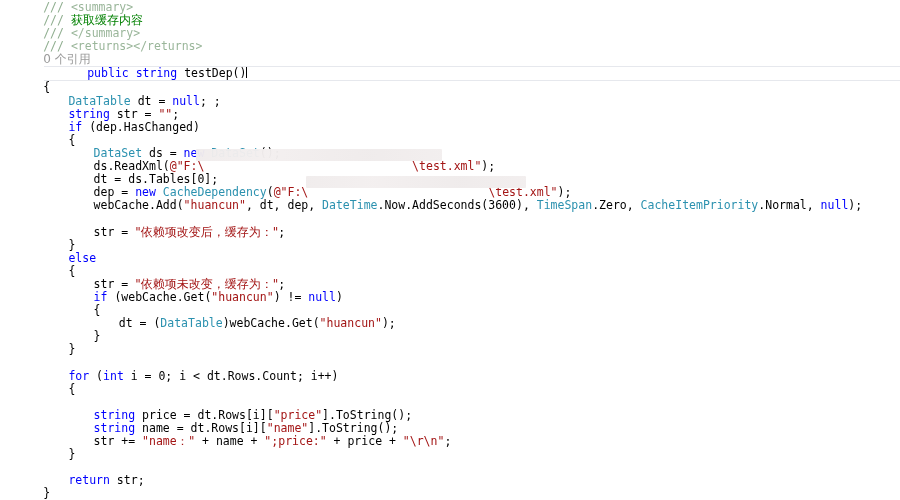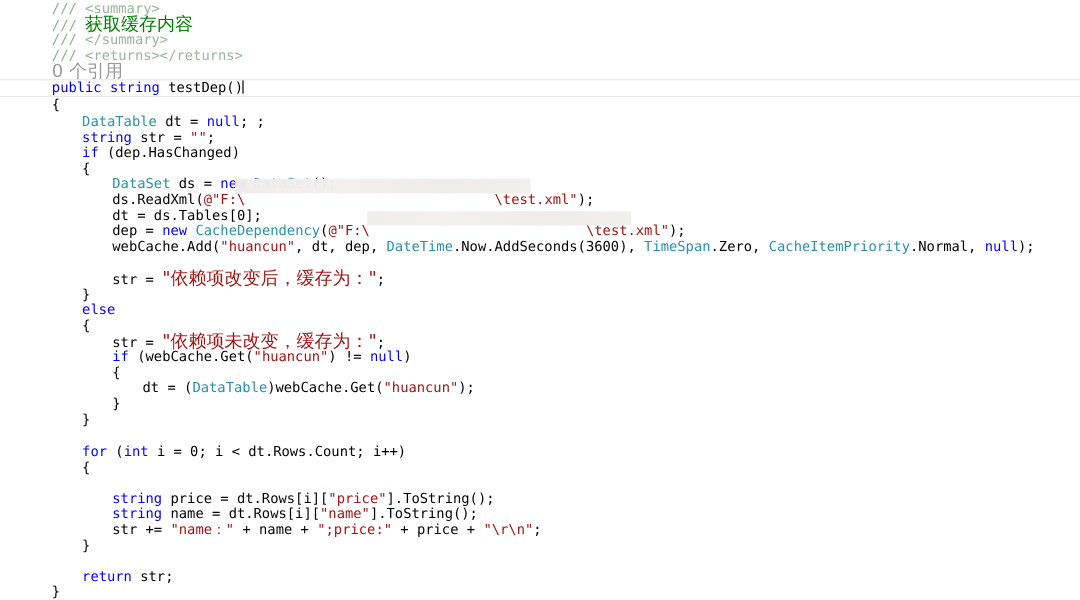--- a/index.html
+++ b/index.html
@@ -40,35 +40,36 @@
   }
 
   
   .line.current {
     border: 1px solid #e6e8ed;
     border-left: none;
     border-right: none;
     box-sizing: border-box;
     height: 15px;
     line-height: 13.5px;
+    margin-left: 44px;
   }
 
   
   .kw      { color: #0000ff; }
   .type    { color: #2b91af; }
   .str     { color: #a31515; }
   .cmt     { color: #008000; }
   .cmt-dim { color: #8fae8f; }
   .xmltag  { color: #9ab69a; }
   .plain   { color: #000000; }
   .codelens{ color: #9a9a9a; font-size: 10px; text-align: center; }
 
   .cjk {
     font-family: "DejaVu Sans", "Liberation Sans", sans-serif;
-    font-size: 15px;
+    font-size: 12px;
   }
 
   
   .caret {
     display: inline-block;
     width: 1px;
     height: 11px;
     background: #000000;
     vertical-align: -1px;
     margin-left: 0px;

